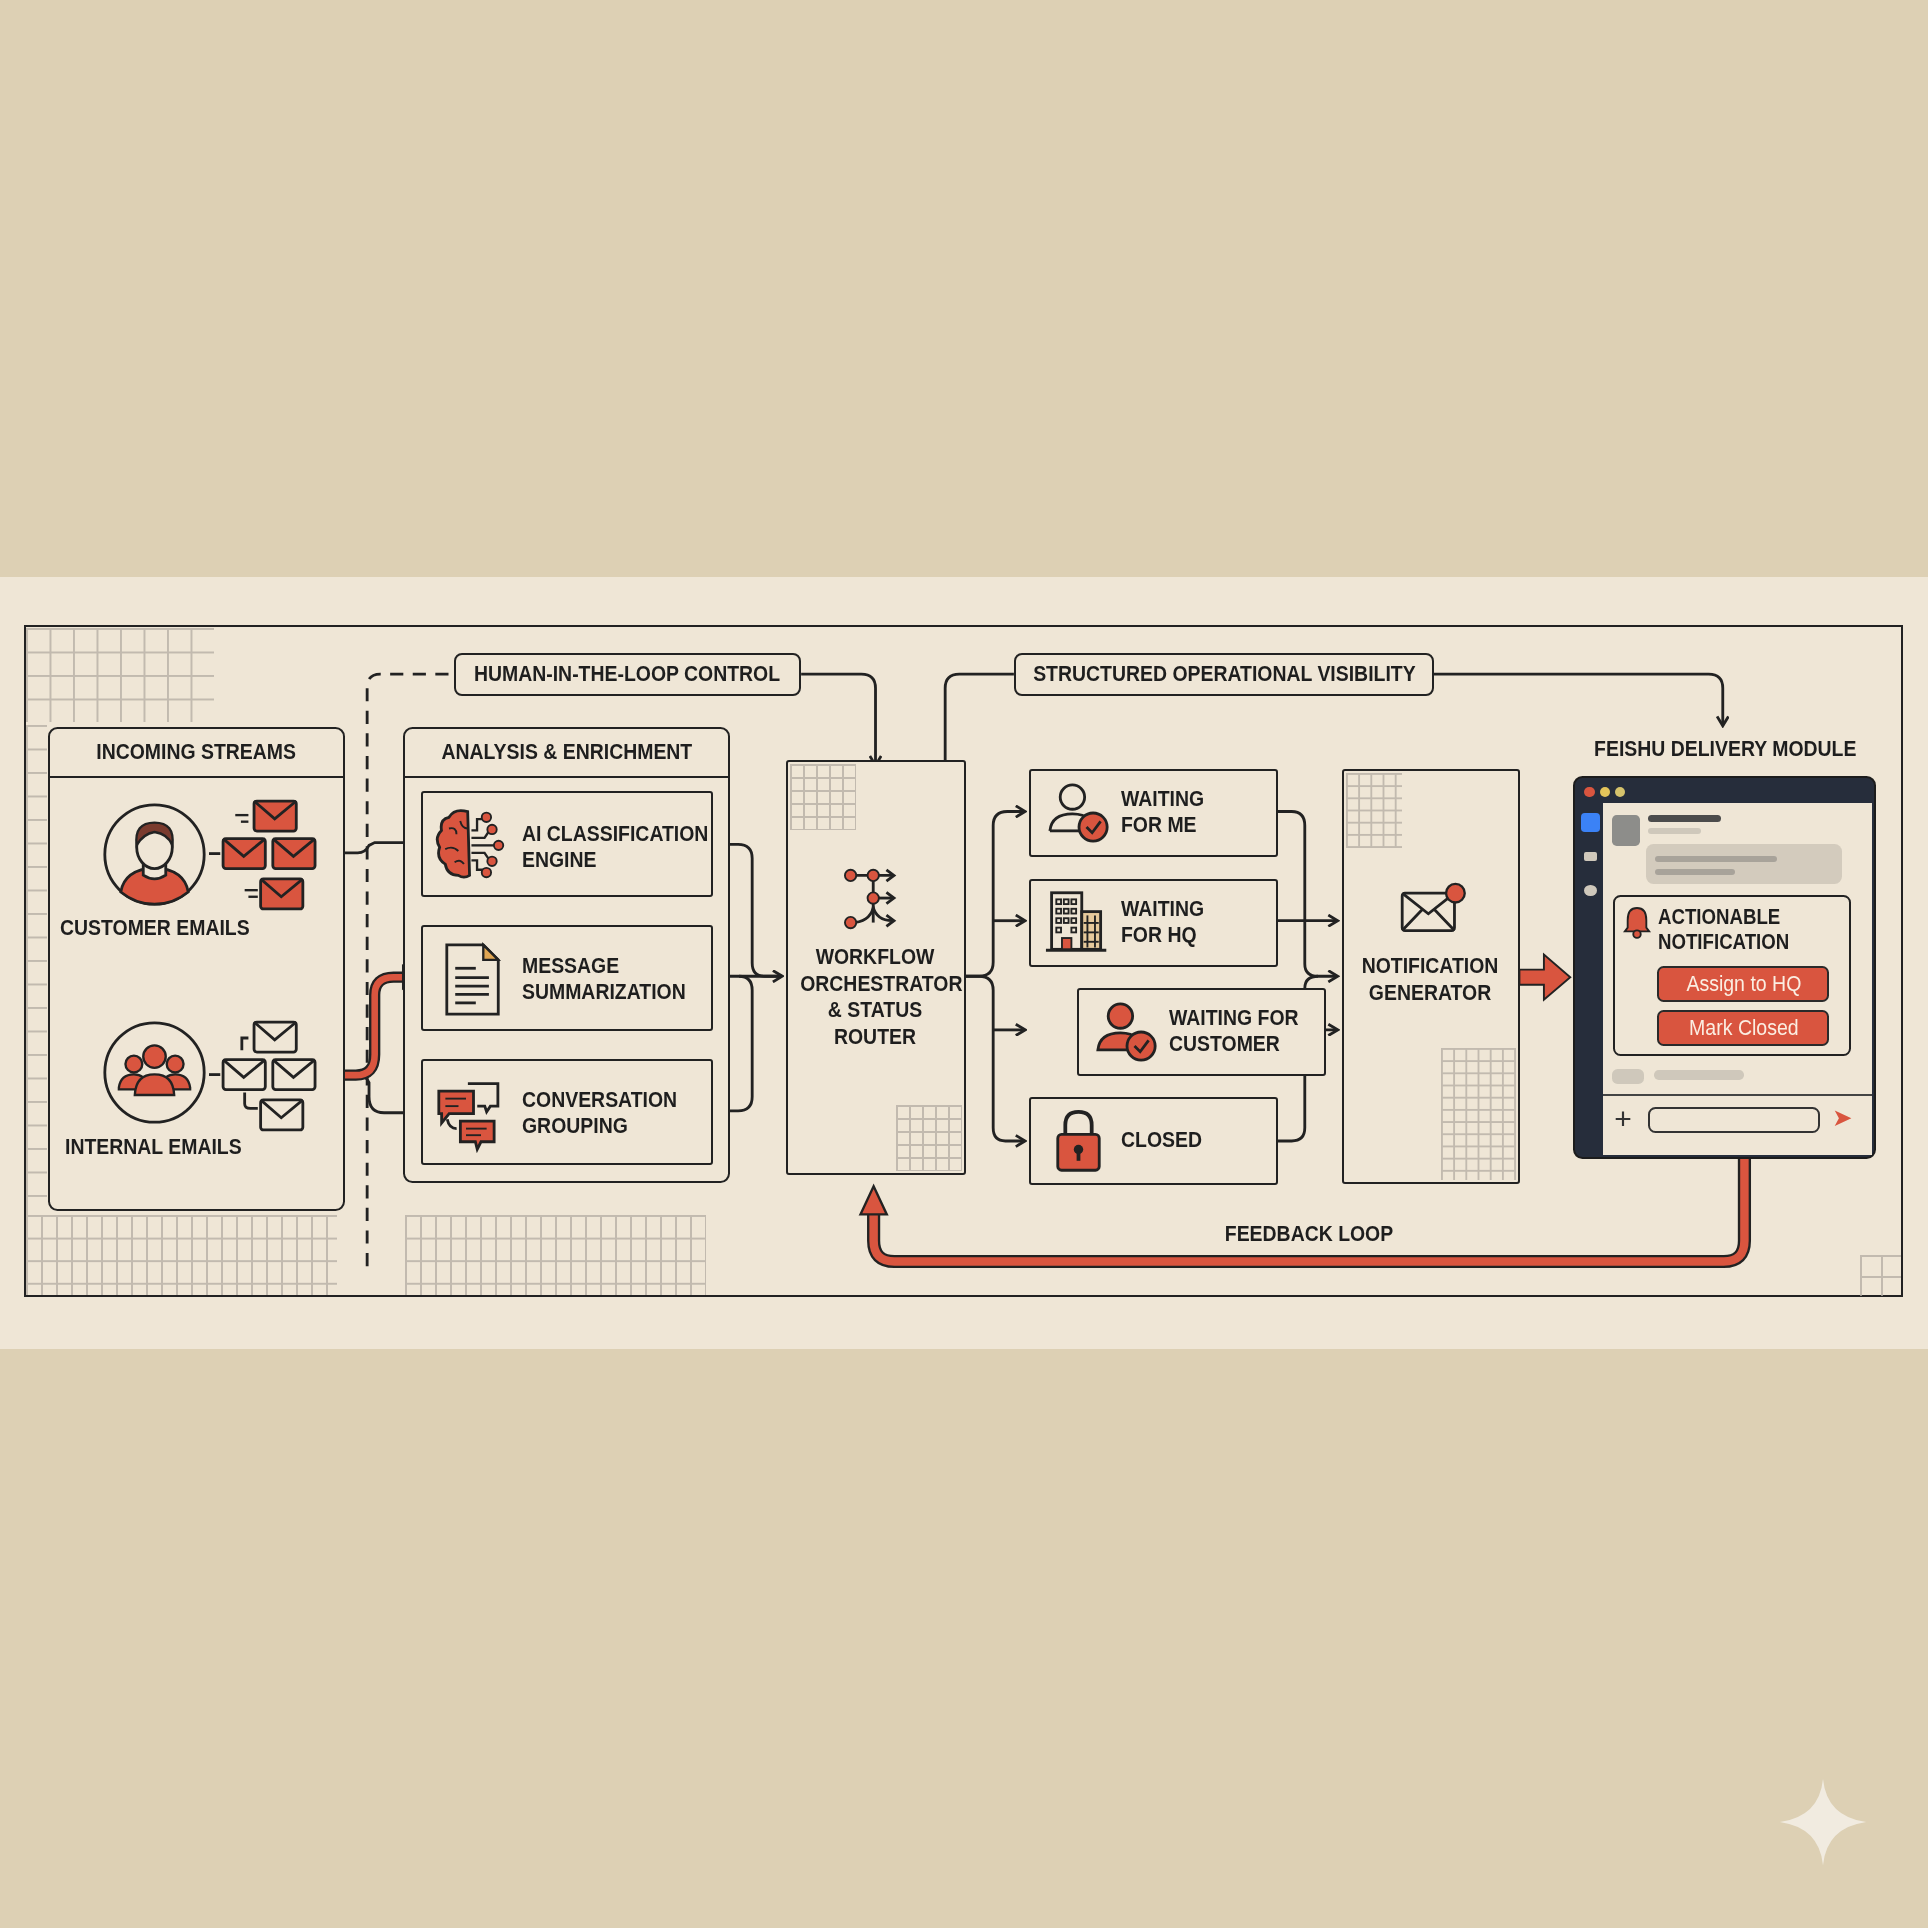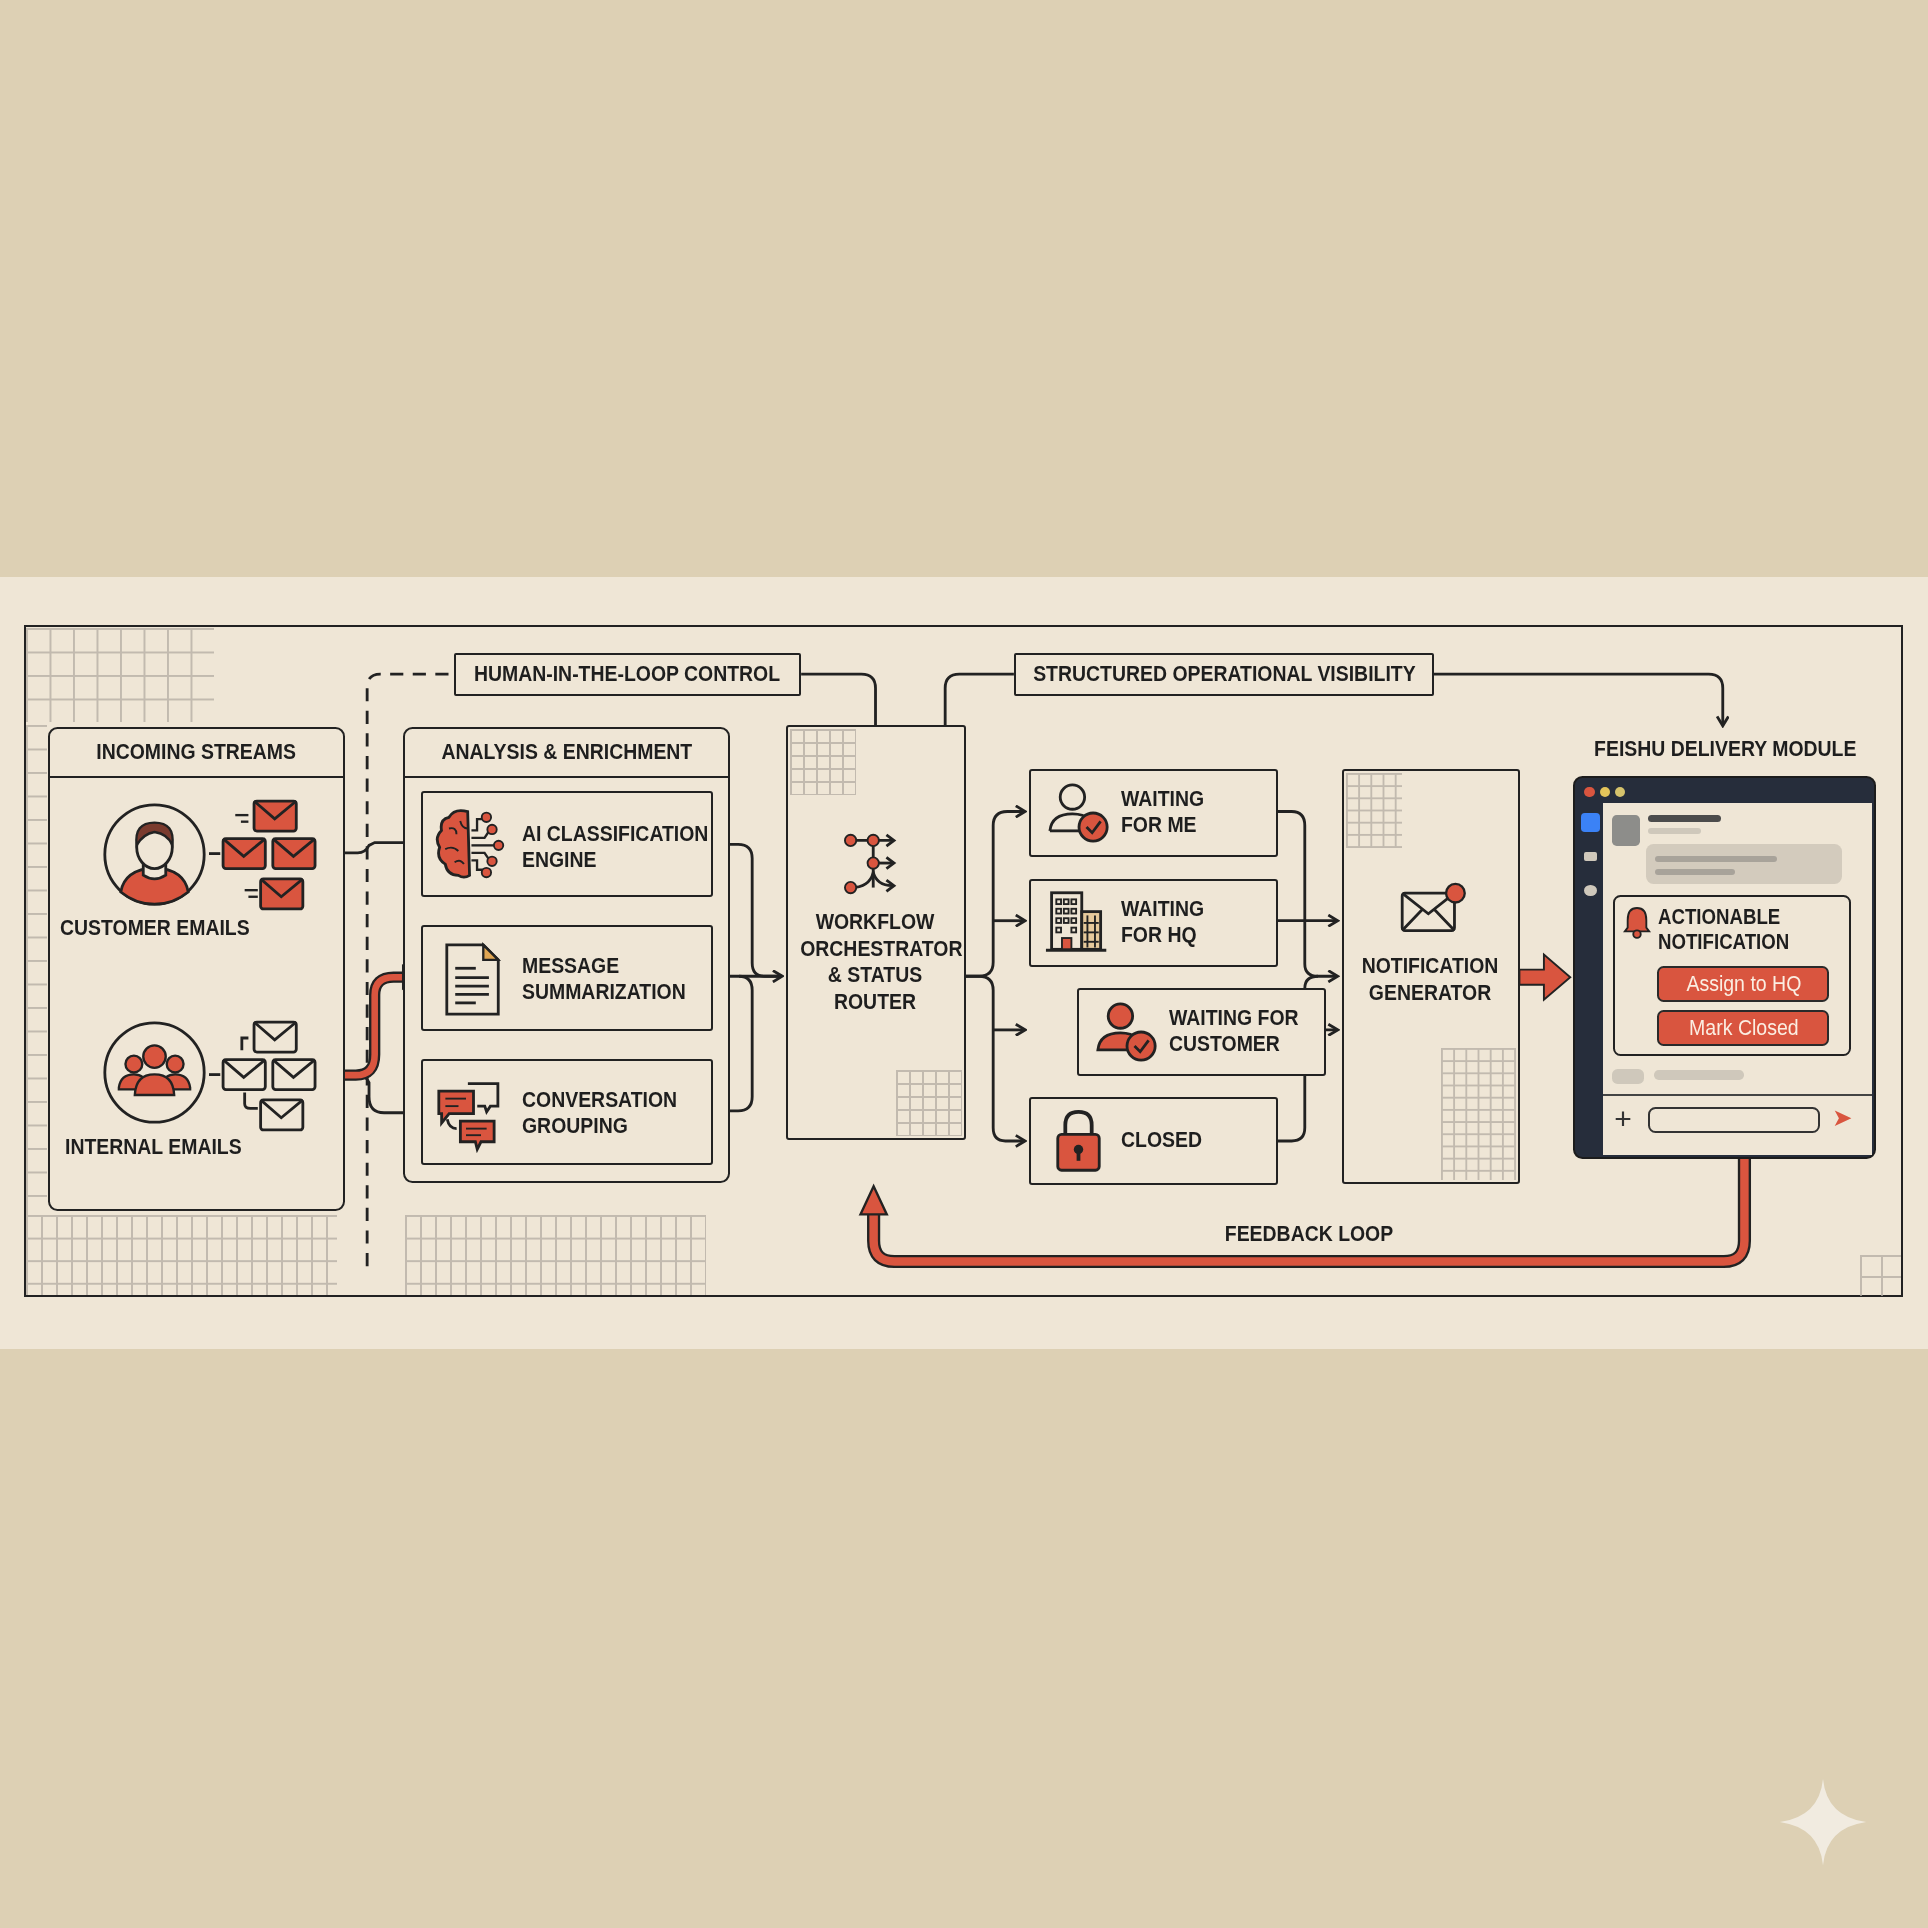--- a/index.html
+++ b/index.html
@@ -4,21 +4,21 @@
 <style>
   html,body{margin:0;padding:0;}
   body{width:1928px;height:1928px;background:#ddd0b4;position:relative;overflow:hidden;font-family:"Liberation Sans","DejaVu Sans",sans-serif;}
   .panel{position:absolute;left:0;top:577px;width:1928px;height:772px;background:#efe6d6;}
   .frame{position:absolute;left:23.5px;top:625px;width:1879px;height:672px;border:2.8px solid #222;box-sizing:border-box;}
   .abs{position:absolute;box-sizing:border-box;}
   .box{position:absolute;box-sizing:border-box;border:2.8px solid #222;border-radius:3px;background:#efe6d6;}
   .lbl{font-weight:bold;color:#1e1e1e;font-size:22.6px;letter-spacing:0px;transform:scaleX(0.86);transform-origin:left center;white-space:nowrap;line-height:1.15;}
   .lblc{font-weight:bold;color:#1e1e1e;font-size:22.6px;transform:scaleX(0.86);transform-origin:center center;white-space:nowrap;text-align:center;line-height:1.18;}
   .hdr{position:absolute;left:0;right:0;top:0;height:47px;border-bottom:2.8px solid #222;display:flex;align-items:center;justify-content:center;}
-  .tagbox{position:absolute;box-sizing:border-box;border:2.8px solid #222;border-radius:2px;background:#efe6d6;display:flex;align-items:center;justify-content:center;}
+  .tagbox{position:absolute;box-sizing:border-box;border:2.8px solid #222;border-radius:8px;background:#efe6d6;display:flex;align-items:center;justify-content:center;}
   svg.wires{position:absolute;left:0;top:0;width:1928px;height:1928px;pointer-events:none;}
   .grid{position:absolute;background-image:linear-gradient(#b3aca2 1.9px,transparent 1.9px),linear-gradient(90deg,#b3aca2 1.9px,transparent 1.9px);opacity:.75;}
   .btn{position:absolute;box-sizing:border-box;border:2.8px solid #2a2a2a;border-radius:6.6px;background:#d9553f;color:#fbeee2;font-size:21.7px;display:flex;align-items:center;justify-content:center;}
   .btn span{transform:scaleX(0.9);display:inline-block;}
 </style>
 </head>
 <body>
 
 <div class="panel"></div>
 <div class="frame"></div>
@@ -210,21 +210,21 @@
         <line x1="32" y1="54" x2="54" y2="54"></line>
         <line x1="32" y1="61" x2="48" y2="61"></line>
       </g>
   </svg>
   <div class="abs lbl" style="left:99px;top:26px;">
     <div>CONVERSATION</div>
     <div>GROUPING</div>
   </div>
 </div>
 
-<div class="box" style="left:786px;top:725px;width:180px;height:415px;">
+<div class="box" style="left:786px;top:760px;width:180px;height:415px;">
   <div class="grid" style="left:1.9px;top:1.9px;width:66px;height:66px;background-size:13px 13px;"></div>
   <div class="grid" style="right:1.9px;bottom:1.9px;width:66px;height:66px;background-size:13px 13px;"></div>
   <svg class="abs" style="left:55px;top:104px;" width="68" height="66" viewBox="0 0 72 70">
     <g stroke="#222" stroke-width="3" fill="none">
       <line x1="8" y1="10" x2="52" y2="10"></line>
         <path d="M46,4 L54,10 L46,16"></path>
       <line x1="32" y1="10" x2="32" y2="60"></line>
         <line x1="32" y1="34" x2="52" y2="34"></line>
         <path d="M46,28 L54,34 L46,40"></path>
       <path d="M8,60 Q28,60 32,44 Q36,58 52,58"></path>

